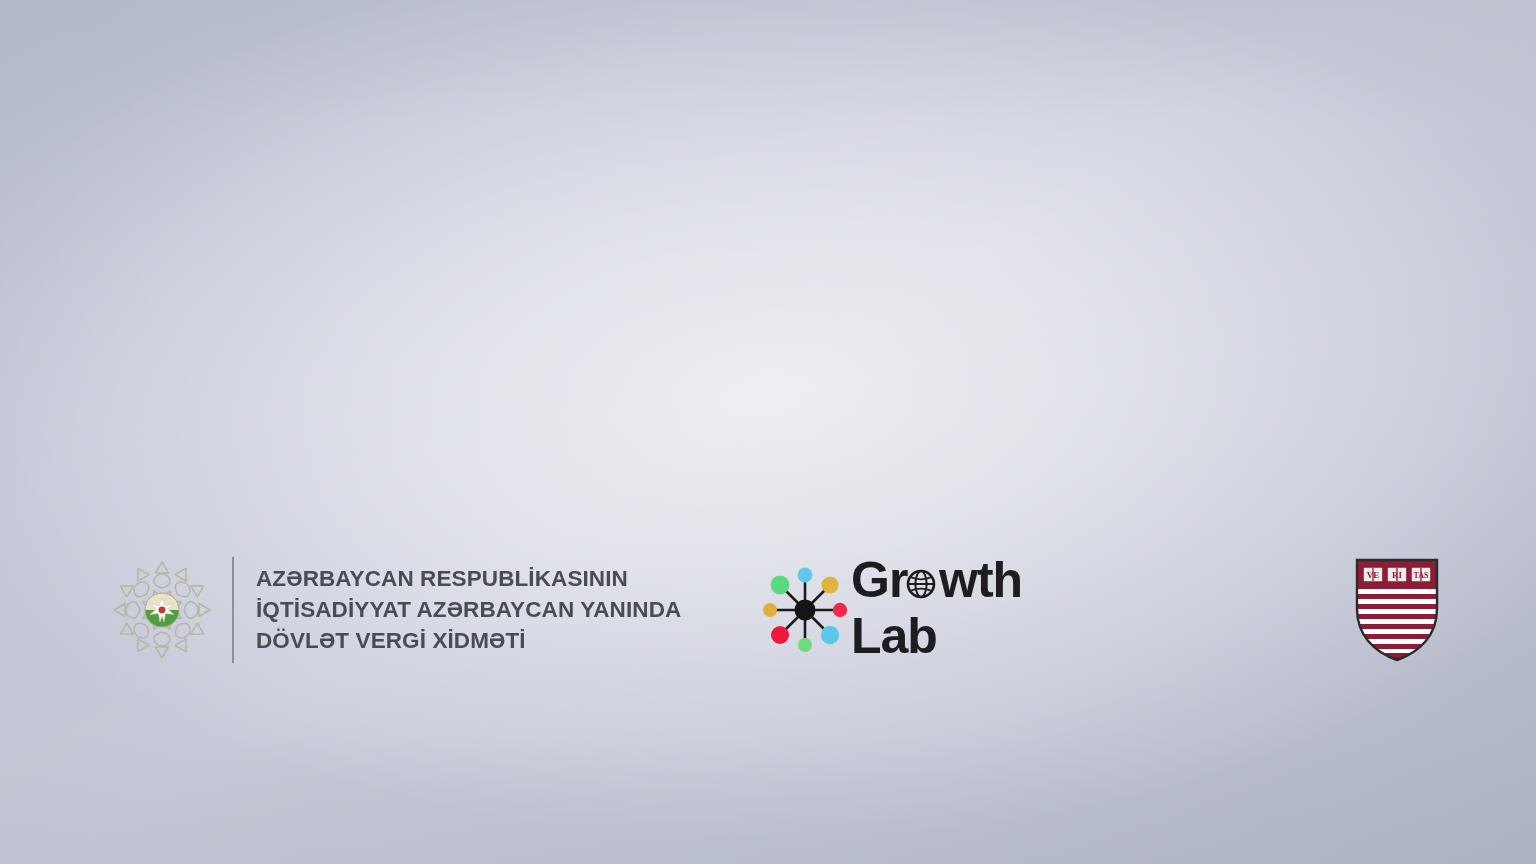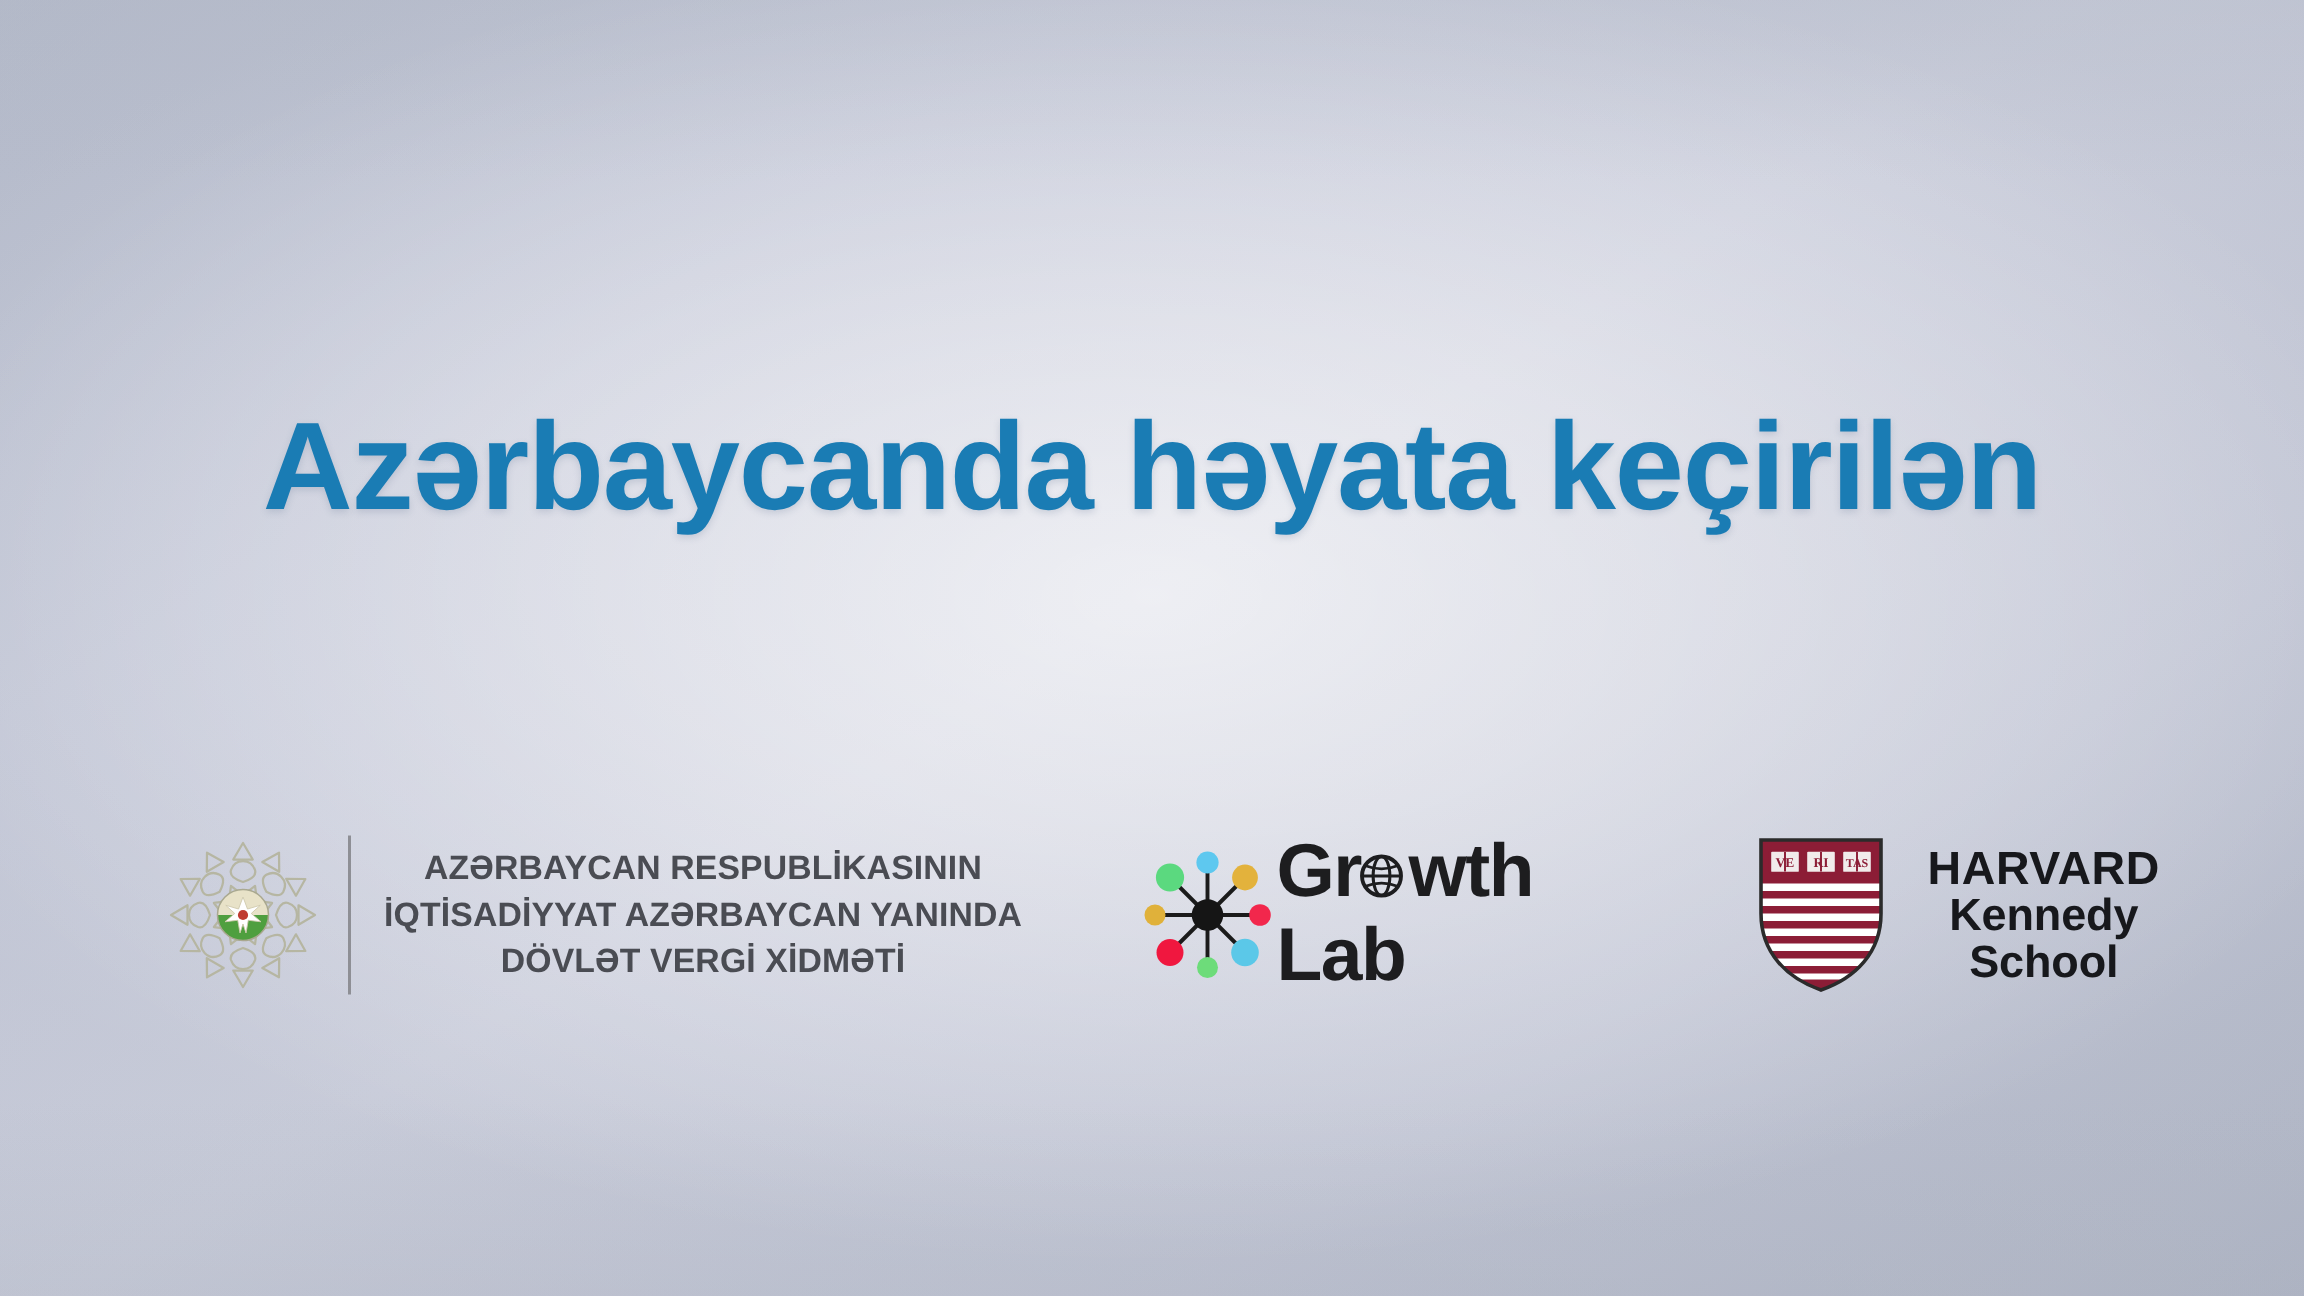--- a/index.html
+++ b/index.html
@@ -73,21 +73,20 @@
   
   .logo-bar {
     position: absolute;
     left: 0;
     right: 0;
     top: 540px;
     height: 140px;
     z-index: 3;
     display: flex;
     align-items: center;
-    text-align: center;
   }
   .logo-slot {
     display: flex;
     align-items: center;
     justify-content: center;
   }
   .slot-tax     { width: 560px; margin-left: 110px; justify-content: flex-start; }
   .slot-growth  { flex: 1 1 auto; }
   .slot-harvard { width: 300px; margin-right: 96px; justify-content: flex-end; }
 
@@ -172,21 +171,20 @@
     font-weight: 600;
     letter-spacing: -0.1px;
   }
 </style>
 </head>
 <body>
 
 <div class="slide">
 
   <h1 class="headline">
-    <span class="line">Azərbaycanda həyata keçirilən</span>
   </h1>
 
   <div class="logo-bar">
 
     <div class="logo-slot slot-tax">
       <div class="tax-logo">
 
         <div class="tax-emblem">
           <svg class="rosette" viewBox="0 0 104 104" xmlns="http://www.w3.org/2000/svg" aria-hidden="true">
             <g fill="none" stroke="#b6b6a2" stroke-width="1.5" stroke-linejoin="round">
@@ -337,22 +335,17 @@
                 <rect x="57" y="10" width="20" height="15" rx="1.4" fill="#f1eceb" stroke="#8c1d36" stroke-width="1.6"></rect>
                 <line x1="67" y1="11" x2="67" y2="24" stroke="#8c1d36" stroke-width="1.3"></line>
                 <text x="67" y="21" text-anchor="middle" font-family="'Liberation Serif','DejaVu Serif',serif" font-size="8" font-weight="700" fill="#8c1d36">TAS</text>
               </g>
             </g>
 
             <path d="M3 3 H83 V52 C83 78 66 95 43 103 C20 95 3 78 3 52 Z" fill="none" stroke="#2b2b2b" stroke-width="2.4"></path>
           </svg>
         </div>
 
-        <div class="harvard-text">
-          <span class="hv-top">HARVARD</span>
-          <span class="hv-sub">Kennedy</span>
-          <span class="hv-sub">School</span>
-        </div>
       </div>
     </div>
 
   </div>
 </div>
 
 </body></html>

